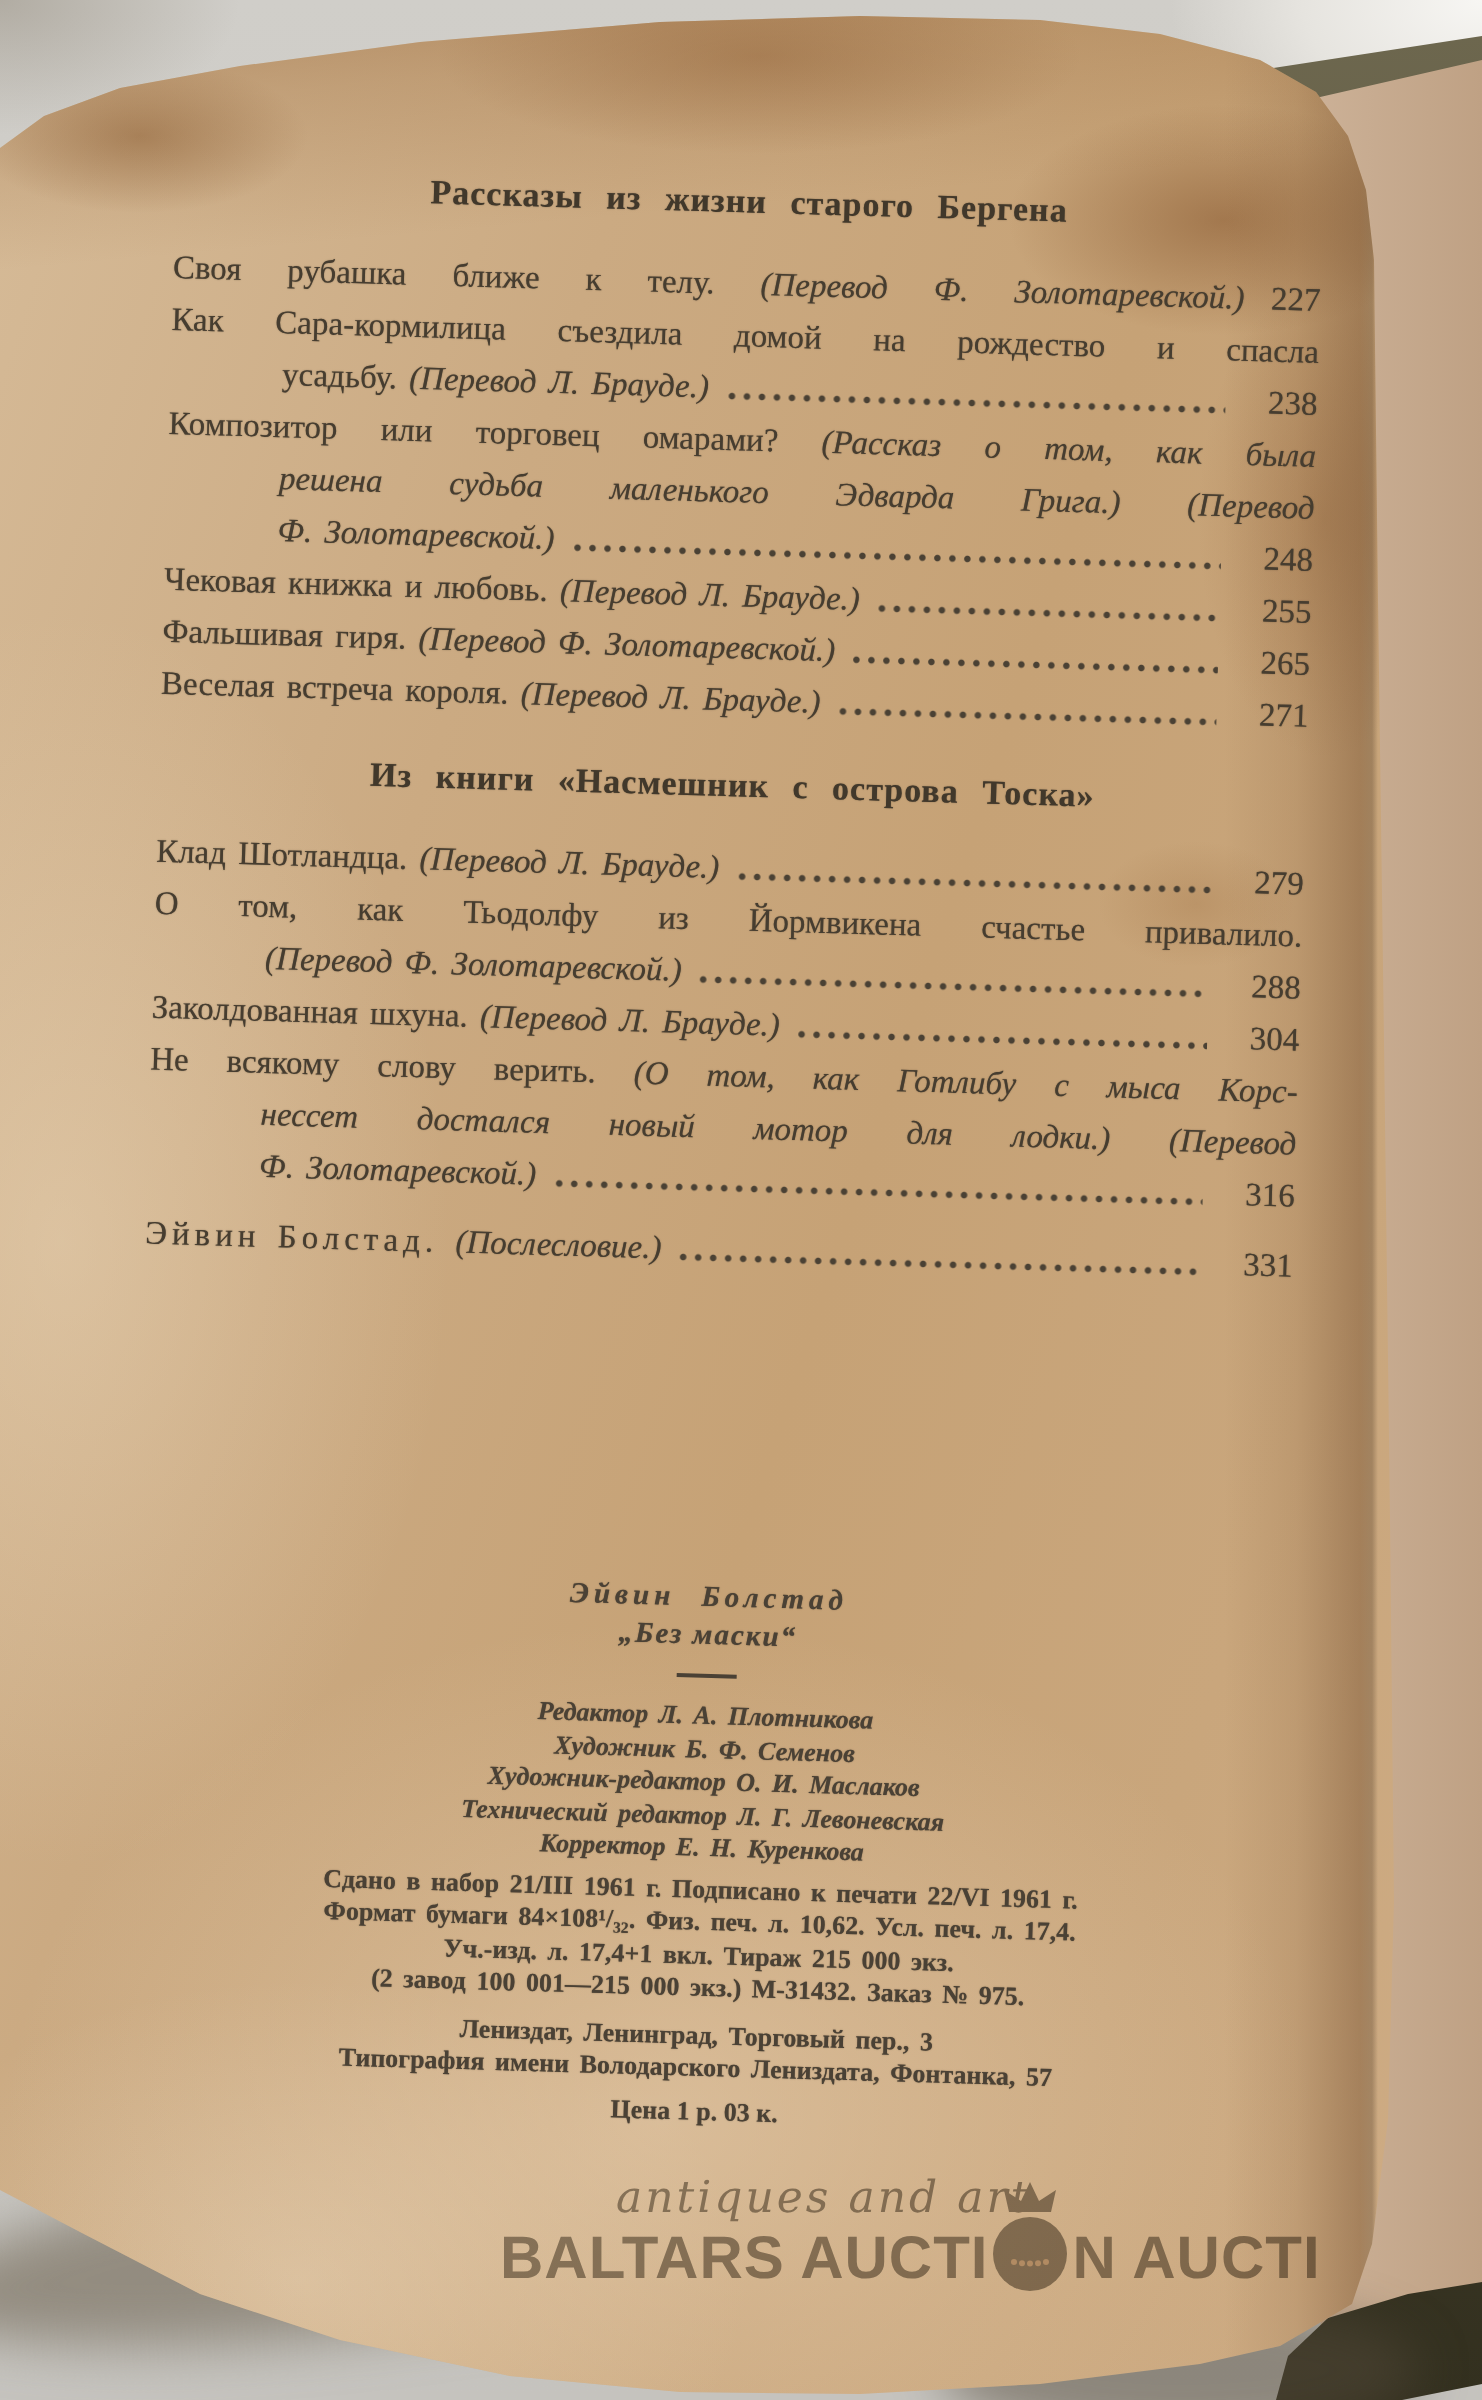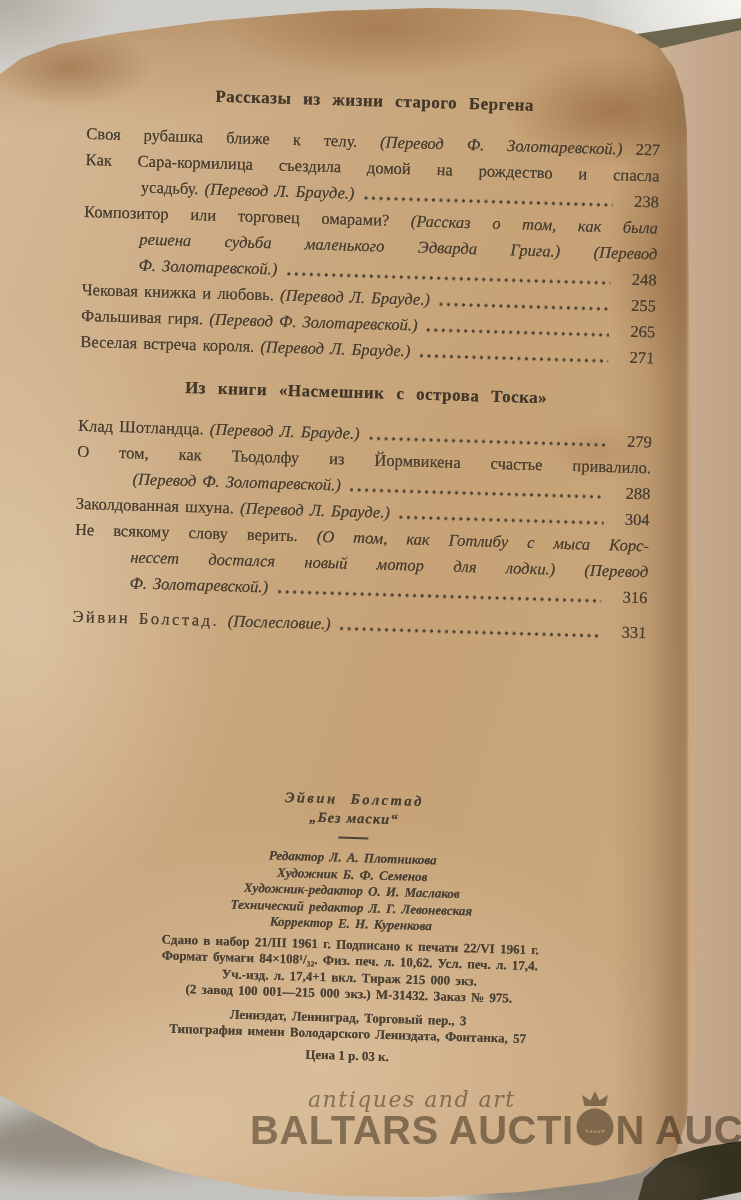--- a/index.html
+++ b/index.html
@@ -103,21 +103,21 @@
     position:absolute;left:250px;top:1088px;width:430px;
     color:#6e695d;opacity:.68;mix-blend-mode:multiply;
   }
   .wm1{
     font-family:"DejaVu Serif",serif;font-style:italic;font-size:22px;
     letter-spacing:1.5px;margin-left:58px;line-height:24px;
   }
   .wm2{
     display:flex;align-items:flex-start;margin-top:1px;
     font-family:"Liberation Sans","DejaVu Sans",sans-serif;
-    font-weight:700;font-size:40px;letter-spacing:.5px;line-height:34px;white-space:nowrap;
+    font-weight:700;font-size:30px;letter-spacing:.5px;line-height:34px;white-space:nowrap;
   }
   .berry{flex:0 0 auto;margin:-22px 1px 0;display:block;}
 </style>
 </head>
 <body>
 
 <div id="photo">
   <div class="cover-top"></div>
   <div class="back-page"></div>
   <div class="cover-bottom"></div>

